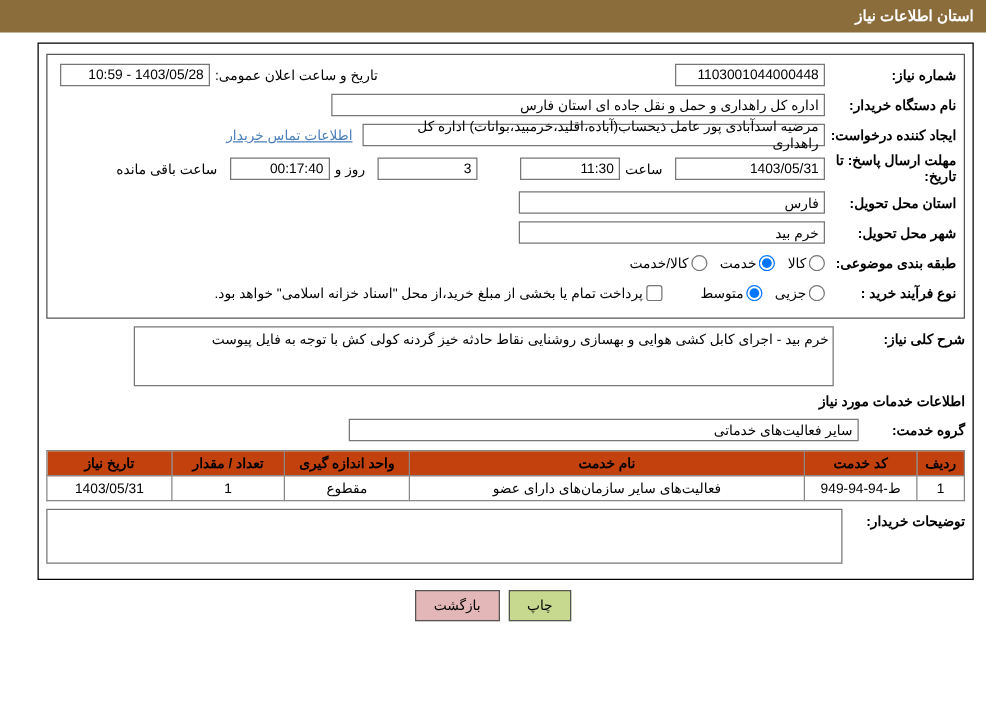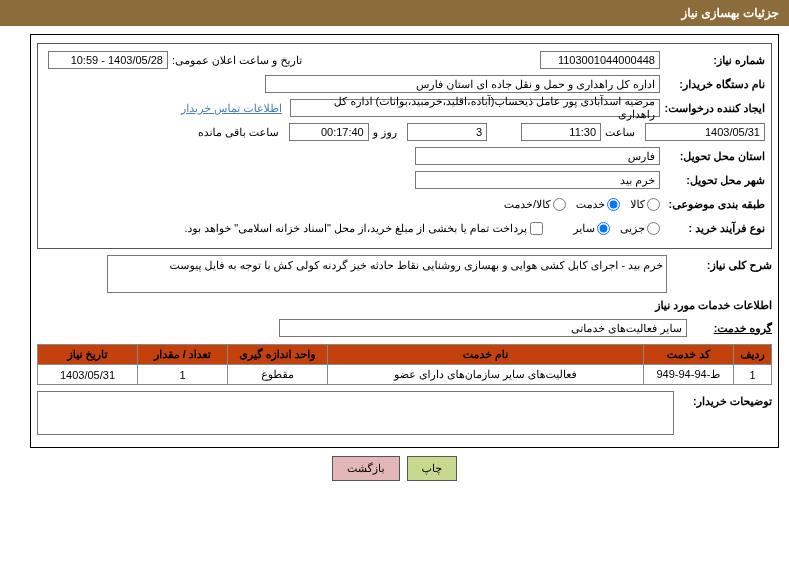--- a/index.html
+++ b/index.html
@@ -16,48 +16,48 @@
 .field-400 { width: 395px; }
 .field-380 { width: 370px; }
 .field-250 { width: 245px; }
 .link { color: #4a7ebb; cursor: pointer; text-decoration: underline; margin-right: 4px; }
 .small-label { margin-left: 4px; margin-right: 6px; }
 .radio-row input[type=radio] { margin-left: 2px; vertical-align: middle; }
 .radio-row label { margin-left: 10px; }
 .checkbox-note { display: inline-flex; align-items: center; }
 .checkbox-note input { margin-left: 3px; }
 .section-title { font-weight: bold; margin: 6px 0 4px 0; }
-.textarea { border: 1px solid #777; width: 560px; height: 38px; padding: 3px; background: #fff; font-size: 11px; }
+.textarea { border: 1px solid #777; width: 560px; height: 48px; padding: 3px; background: #fff; font-size: 11px; }
 .textarea.big { width: 680px; height: 44px; }
 .table { width: 100%; border-collapse: collapse; margin-top: 4px; }
 .table th { background: #c2410c; border: 1px solid #888; padding: 3px; font-weight: bold; text-align: center; font-size: 11px; }
 .table td { border: 1px solid #888; padding: 3px; text-align: center; font-size: 11px; }
 .col-radif { width: 38px; }
 .col-code { width: 90px; }
 .col-name { width: auto; }
 .col-unit { width: 100px; }
 .col-qty { width: 90px; }
 .col-date { width: 100px; }
 .buttons { text-align: center; margin-top: 8px; }
 .btn { border: 1px solid #555; padding: 5px 14px; font-family: inherit; font-size: 11px; cursor: pointer; margin: 0 2px; }
 .btn-print { background: #c7d98e; }
 .btn-back { background: #e3b7b7; }
 .watermark { position: absolute; top: 240px; left: 0; width: 100%; text-align: center; pointer-events: none; z-index: 0; }
 .watermark-text { font-size: 54px; font-weight: bold; color: rgba(0,0,0,0.07); letter-spacing: 1px; }
 .watermark-icon { display: inline-block; width: 120px; height: 120px; border: 8px solid rgba(210,70,60,0.25); border-radius: 60px 60px 60px 0; transform: rotate(-30deg); position: absolute; right: 190px; top: -10px; }
 .watermark-icon::after { content: ""; position: absolute; width: 50px; height: 50px; background: rgba(210,70,60,0.2); top: 30px; left: 30px; clip-path: polygon(20% 0,80% 0,100% 70%,50% 100%,0 70%); }
 .content-layer { position: relative; z-index: 1; }
 .group-field { border:1px solid #777; width:408px; height:18px; padding:1px 4px; display:inline-flex; align-items:center;}
-.order-label { width:85px; font-weight:bold; padding-left:4px;text-decoration:underline;}
+.order-label { width:85px; font-weight:bold; padding-left:4px;}
 </style>
 </head>
 <body>
 
 <div class="page">
-  <div class="header-bar">جزئیات بهسازی نیاز</div>
+  <div class="header-bar">استان اطلاعات نیاز</div>
 
   <div class="main-box">
 
     <div class="content-layer">
 
     <div class="inner-box">
       <div class="row">
         <div class="label-col">شماره نیاز:</div>
         <div class="field field-120">1103001044000448</div>
         <div style="flex:1"></div>
@@ -70,20 +70,23 @@
         <div class="field field-400">اداره کل راهداری و حمل و نقل جاده ای استان فارس</div>
       </div>
 
       <div class="row">
         <div class="label-col">ایجاد کننده درخواست:</div>
         <div class="field field-380">مرضیه اسدآبادی پور عامل ذیحساب(آباده،اقلید،خرمبید،بوانات) اداره کل راهداری</div>
         <span class="link">اطلاعات تماس خریدار</span>
       </div>
 
       <div class="row">
+        <div class="label-col">
+           <span>مهلت ارسال پاسخ: تا</span><br><span>تاریخ:</span>
+        </div>
         <div class="field field-120">1403/05/31</div>
         <span class="small-label">ساعت</span>
         <div class="field field-70">11:30</div>
         <div class="field field-70" style="margin-right:30px">3</div>
         <span class="small-label">روز و</span>
         <div class="field field-70">00:17:40</div>
         <span class="small-label">ساعت باقی مانده</span>
       </div>
 
       <div class="row">
@@ -104,21 +107,21 @@
             <label>خدمت</label>
         <input type="radio" name="cat" style="">
             <label>کالا/خدمت</label>
       </div>
 
       <div class="row radio-row">
         <div class="label-col">نوع فرآیند خرید :</div>
         <input type="radio" name="proc" style="">
             <label>جزیی</label>
         <input type="radio" name="proc" checked="" style="">
-            <label>سایر</label>
+            <label>متوسط</label>
         <span style="width:20px"></span>
         <span class="checkbox-note">
           <input type="checkbox" style="">
           <span>پرداخت تمام یا بخشی از مبلغ خرید،از محل "اسناد خزانه اسلامی" خواهد بود.</span>
         </span>
       </div>
     </div>
 
     <div class="row" style="align-items:flex-start">
       <div class="label-col" style="padding-top:4px">شرح کلی نیاز:</div>

